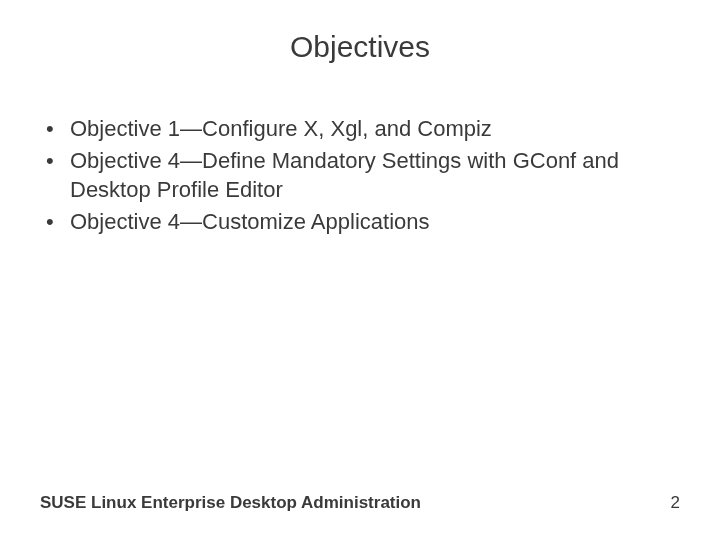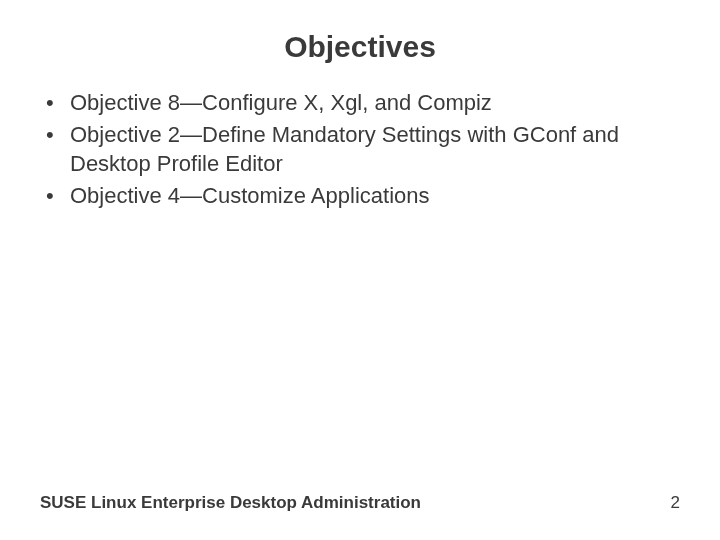--- a/index.html
+++ b/index.html
@@ -12,22 +12,22 @@
       height: 540px;
       background: #ffffff;
       font-family: Arial, Helvetica, sans-serif;
       color: #3a3a3a;
       position: relative;
       padding: 30px 40px;
     }
     .title {
       font-size: 30px;
       text-align: center;
-      margin-bottom: 24px;
-      font-weight: bold;
+      margin-bottom: 50px;
+      font-weight: normal;
     }
     .bullets {
       list-style: none;
       padding-left: 0;
     }
     .bullets li {
       font-size: 22px;
       line-height: 1.35;
       margin-bottom: 2px;
       padding-left: 30px;
@@ -54,21 +54,21 @@
     .footer-right {
       font-weight: normal;
     }
   </style>
 </head>
 <body>
 
 <h1 class="title">Objectives</h1>
 
 <ul class="bullets">
-  <li>Objective 8—Configure X, Xgl, and Compiz</li>
-  <li>Objective 2—Define Mandatory Settings with GConf and Desktop Profile Editor</li>
+  <li>Objective 1—Configure X, Xgl, and Compiz</li>
+  <li>Objective 4—Define Mandatory Settings with GConf and Desktop Profile Editor</li>
   <li>Objective 4—Customize Applications</li>
 </ul>
 
 <div class="footer">
   <span class="footer-left">SUSE Linux Enterprise Desktop Administration</span>
   <span class="footer-right">2</span>
 </div>
 
 </body></html>

